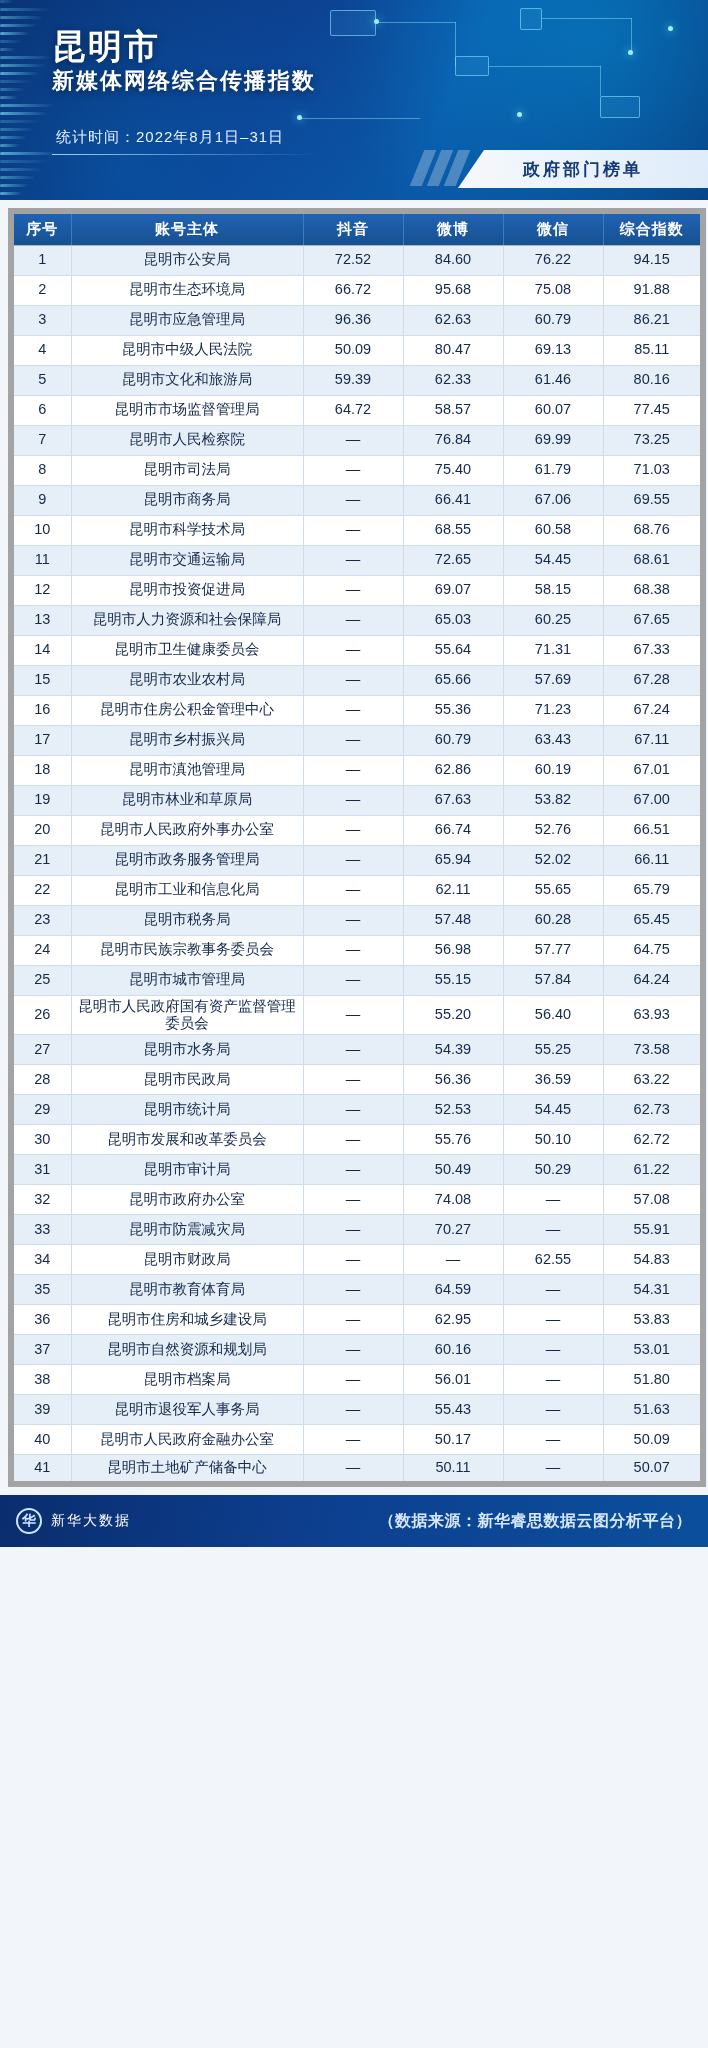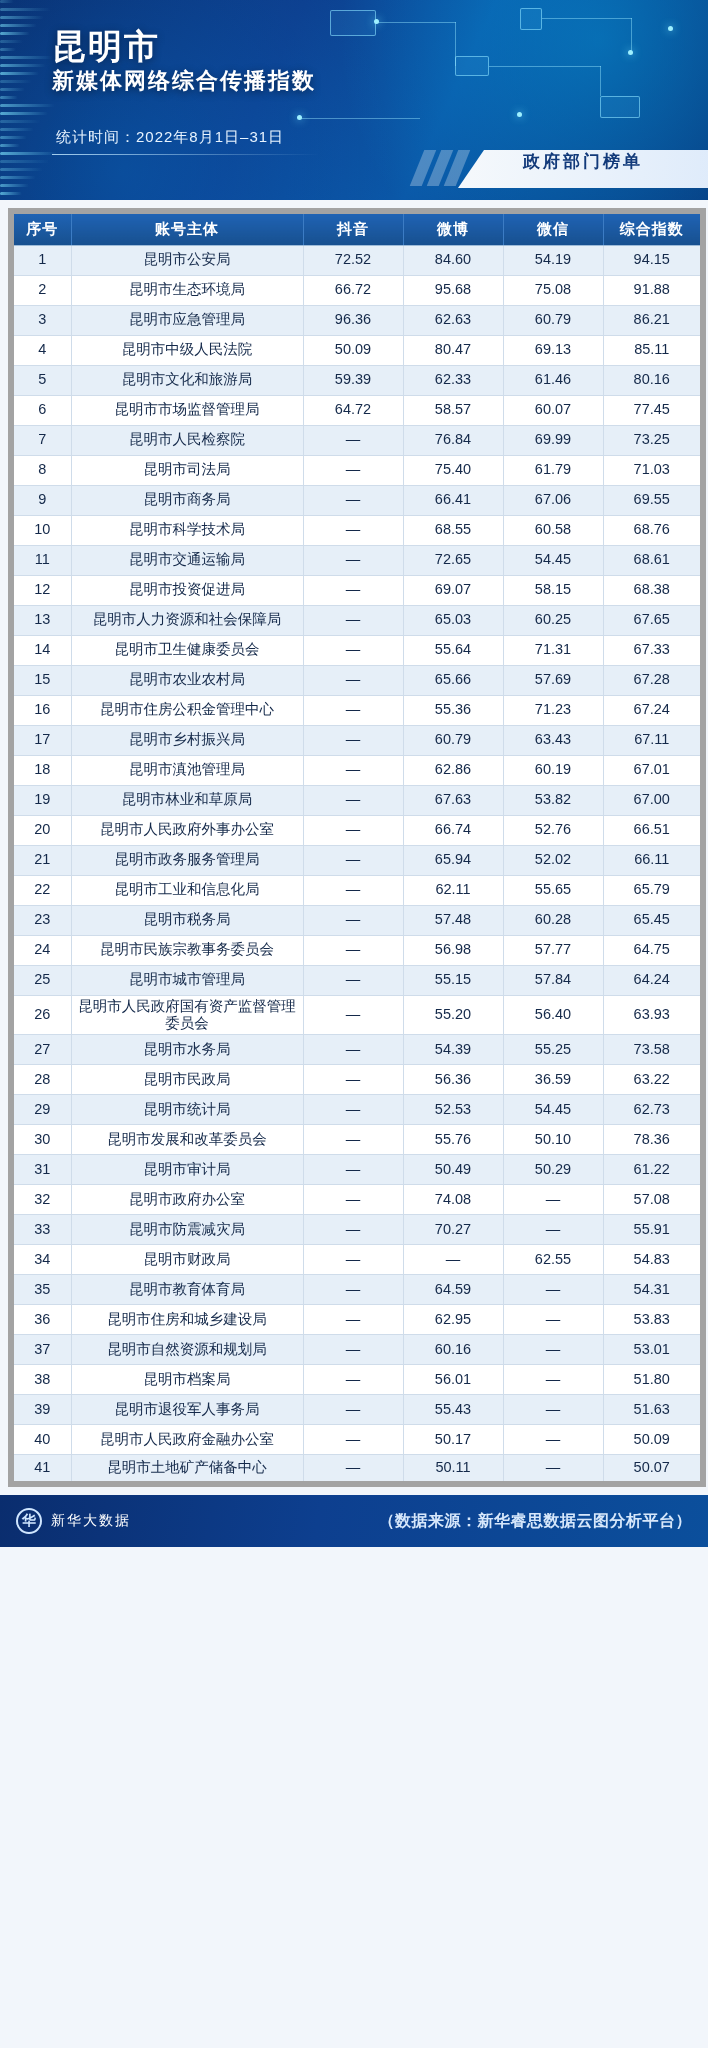--- a/index.html
+++ b/index.html
@@ -69,21 +69,21 @@
     left: 52px; top: 154px;
     width: 268px; height: 1px;
     background: linear-gradient(90deg, rgba(190,230,255,.85), rgba(190,230,255,0));
   }
   .ribbon {
     position: absolute;
     right: 0; top: 150px;
     width: 250px; height: 38px;
     background: linear-gradient(90deg, rgba(255,255,255,.96), rgba(232,242,255,.96));
     clip-path: polygon(26px 0, 100% 0, 100% 100%, 0 100%);
-    display: flex; align-items: flex-start; justify-content: center;
+    display: flex; align-items: center; justify-content: center;
   }
   .ribbon span {
     font-size: 17px; color: #123a7a; letter-spacing: 3px; font-weight: bold;
   }
   .slashes { position:absolute; right: 240px; top: 150px; }
   .slashes i {
     display:inline-block; width:12px; height:36px; margin-right:5px;
     background: rgba(255,255,255,.28);
     transform: skewX(-22deg);
   }
@@ -242,21 +242,21 @@
           <th>微信</th>
           <th>综合指数</th>
         </tr>
       </thead>
       <tbody id="tbody">
           <tr>
             <td>1</td>
             <td class="name">昆明市公安局</td>
             <td>72.52</td>
             <td>84.60</td>
-            <td>54.19</td>
+            <td>76.22</td>
             <td>94.15</td>
           </tr>
           <tr>
             <td>2</td>
             <td class="name">昆明市生态环境局</td>
             <td>66.72</td>
             <td>95.68</td>
             <td>75.08</td>
             <td>91.88</td>
           </tr>
@@ -475,21 +475,21 @@
             <td>52.53</td>
             <td>54.45</td>
             <td>62.73</td>
           </tr>
           <tr>
             <td>30</td>
             <td class="name">昆明市发展和改革委员会</td>
             <td>—</td>
             <td>55.76</td>
             <td>50.10</td>
-            <td>78.36</td>
+            <td>62.72</td>
           </tr>
           <tr>
             <td>31</td>
             <td class="name">昆明市审计局</td>
             <td>—</td>
             <td>50.49</td>
             <td>50.29</td>
             <td>61.22</td>
           </tr>
           <tr>

